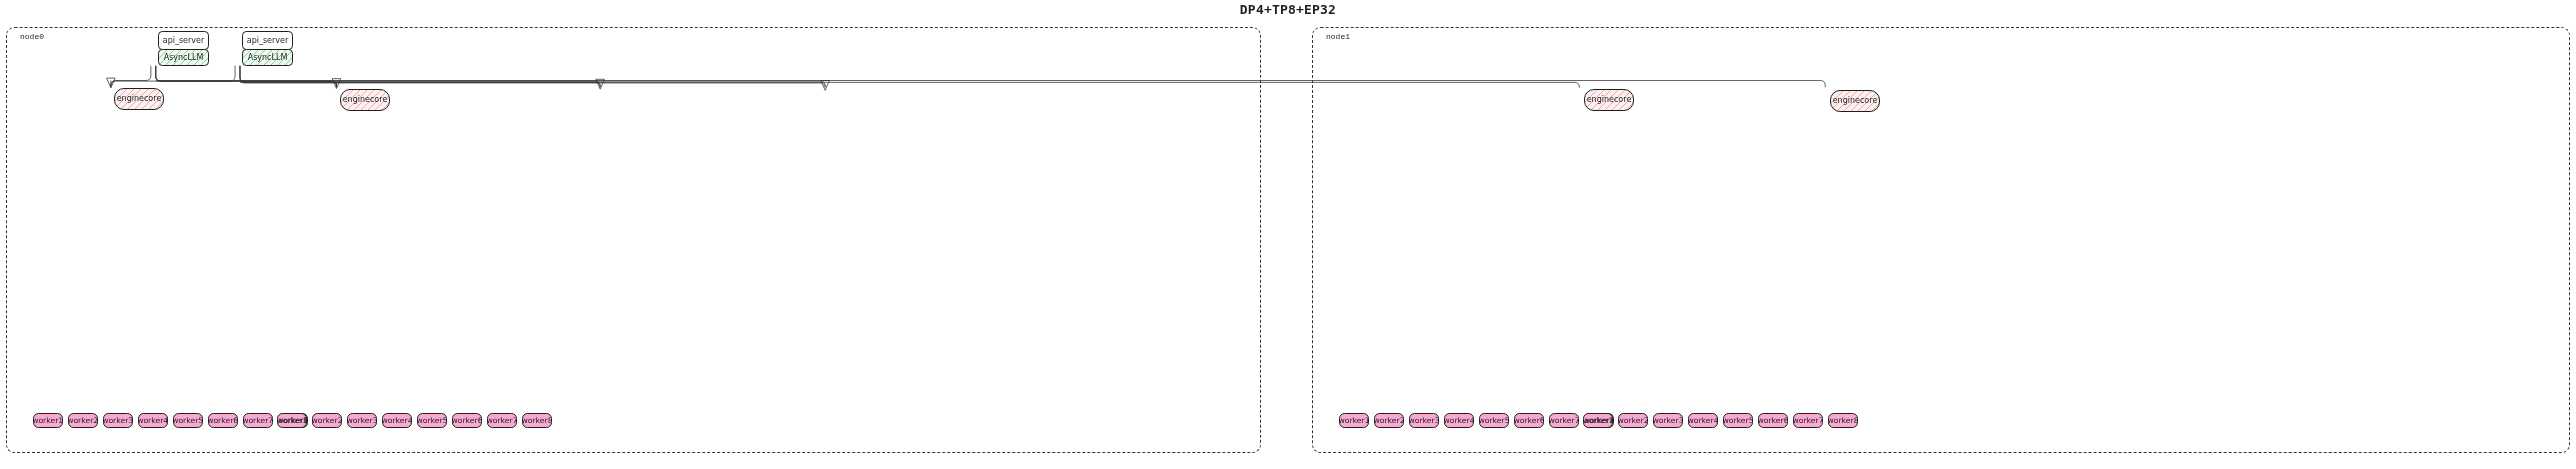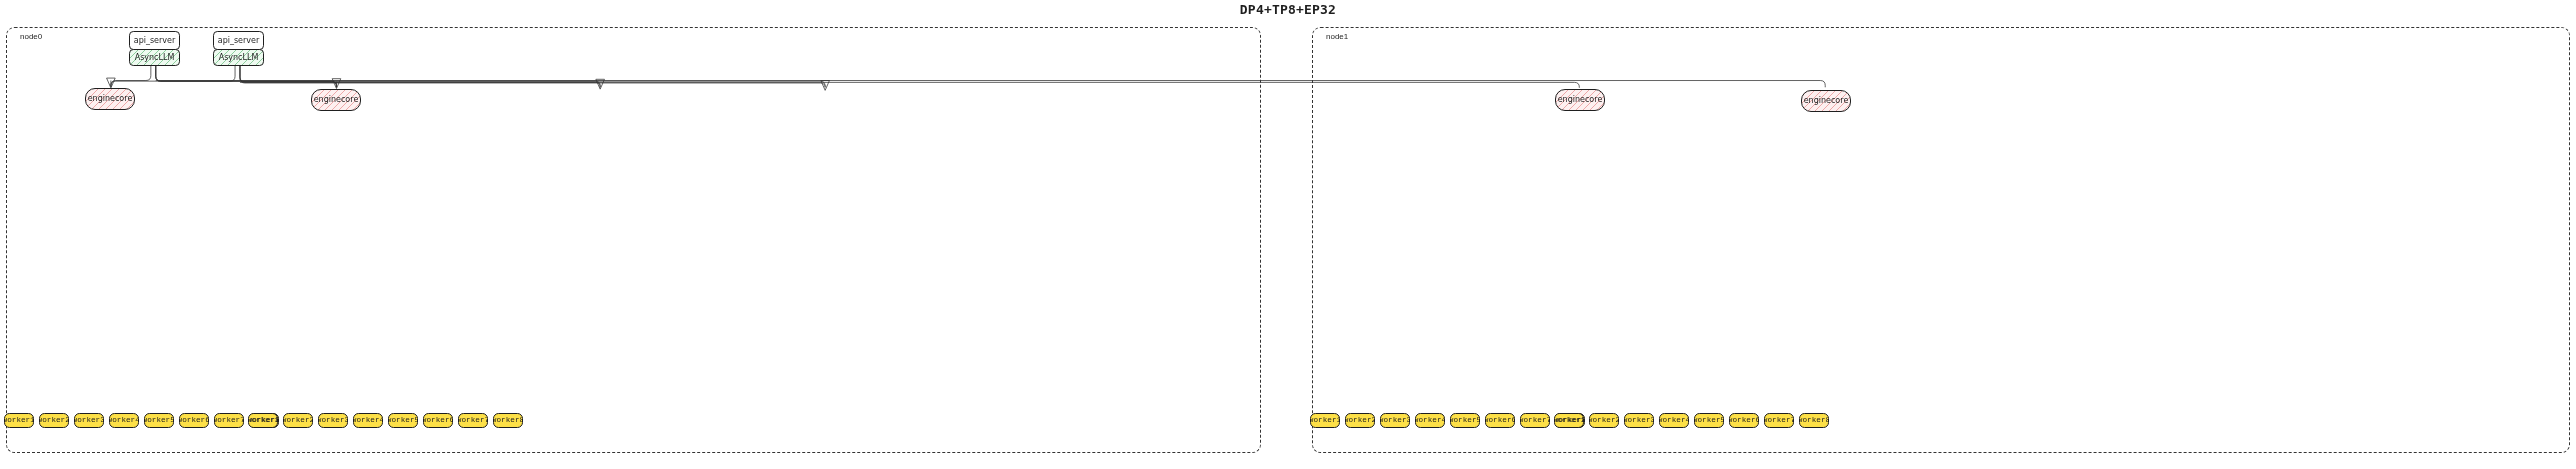--- a/index.html
+++ b/index.html
@@ -23,35 +23,36 @@
   
   .node-box{
     position:absolute;
     border:1px dashed #333333;
     border-radius:8.6px;
     background:transparent;
     box-sizing:border-box;
   }
   .node-label{
     position:absolute;
-    font-family:Liberation Sans, sans-serif;
+    font-family:Liberation Mono, monospace;
     font-size:8px;color:#1f1f1f;
     white-space:nowrap;
   }
 
   
   .mnode{
     position:absolute;box-sizing:border-box;
     border:1px solid #1f1f1f;
     border-radius:4.3px;
     background:#ffffff;
     display:flex;align-items:center;justify-content:center;
     font-size:8px;color:#1f1f1f;
     white-space:nowrap;
     overflow:hidden;
+    margin-left:29px;
   }
   .mnode span{position:relative;z-index:2;}
 
   
   .n-api{background:#ffffff;}
 
   
   .n-async{
     background-color:#eefaf0;
     background-image:repeating-linear-gradient(
@@ -70,22 +71,21 @@
        rgba(224,110,110,.55) 0px,
        rgba(224,110,110,.55) 0.7px,
        rgba(0,0,0,0) 0.7px,
        rgba(0,0,0,0) 4.9px);
     border-radius:10px;
   }
   
   .n-worker{
     border-radius:5.5px;
     font-size:7.7px;
-    background:#fde047;
-    font-family:Liberation Mono, monospace;
+    background:#f9a8d4;
   }
 
   
   #edges{position:absolute;left:0;top:0;width:2576px;height:469px;pointer-events:none;}
   #edges path{fill:none;stroke:#333333;stroke-width:1.25px;}
   #edges polygon{fill:none;stroke:#333333;stroke-width:1.25px;}
 </style>
 </head>
 <body>
 

